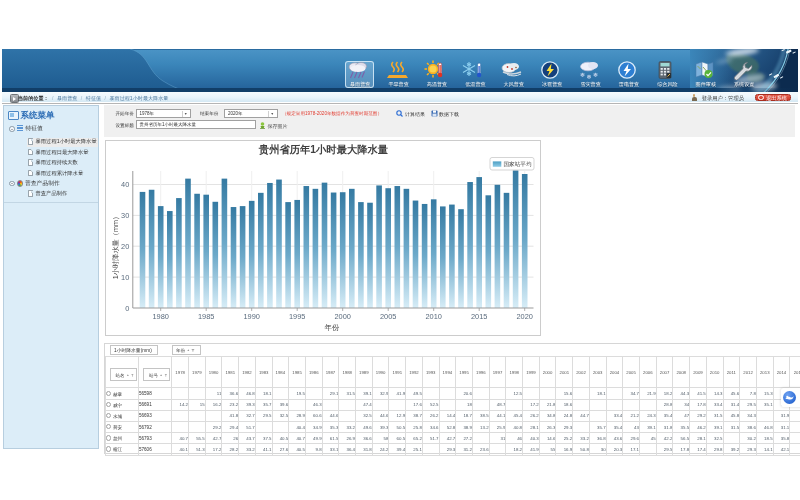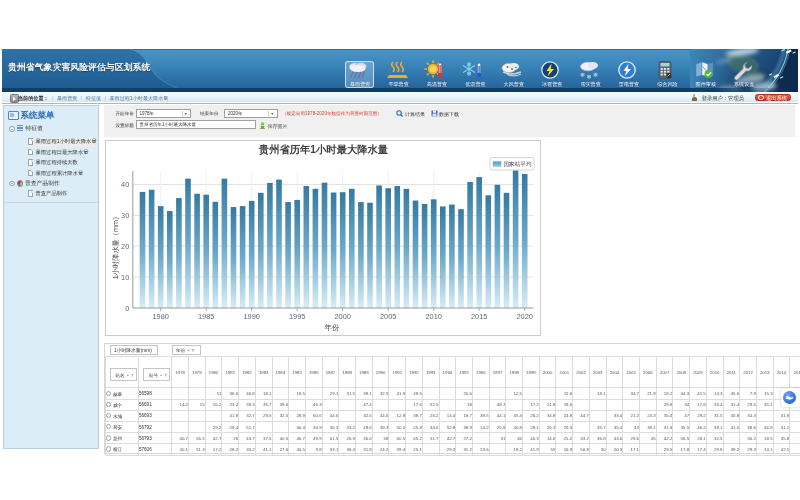--- a/index.html
+++ b/index.html
@@ -136,21 +136,20 @@
           <rect x="767" y="25" width="3.2" height="0.9" transform="rotate(-30 768.6 25.4)"></rect>
           <rect x="778" y="28" width="3.2" height="0.9" transform="rotate(-30 779.6 28.4)"></rect>
         </g>
         <rect x="688" y="0" width="44" height="43" fill="url(#efade)"></rect>
       </g>
       <path d="M0,0 L128,0 C147,5 145,22 161,32 C169,37 176,40 186,43 L0,43 Z" fill="url(#hs)"></path>
       <path d="M128,0 C147,5 145,22 161,32 C169,37 176,40 186,43" stroke="#5fa0cc" stroke-width="1" fill="none" opacity="0.5"></path>
       <rect x="0" y="39" width="796" height="4" fill="url(#strip)"></rect>
     </svg>
 <div id="hlbox"></div>
-<div id="htitle">贵州省气象灾害风险评估与区划系统</div>
 <div class="nico" style="left:343.2px"><svg width="26" height="20" viewBox="0 0 26 20">
         <ellipse cx="10" cy="7" rx="6" ry="4.2" fill="#e9e9f2" stroke="#9a9ab0" stroke-width="0.7"></ellipse>
         <ellipse cx="16" cy="6.2" rx="5.5" ry="3.8" fill="#dcdcea" stroke="#9a9ab0" stroke-width="0.7"></ellipse>
         <ellipse cx="13" cy="8.5" rx="7.5" ry="3.6" fill="#f2f2f8"></ellipse>
         <g stroke="#7e5fa8" stroke-width="1.1">
           <line x1="8" y1="12" x2="5.5" y2="18"></line>
           <line x1="12" y1="12" x2="9.5" y2="18"></line>
           <line x1="16" y1="12" x2="13.5" y2="18"></line>
           <line x1="19.5" y1="11.5" x2="17" y2="17.5"></line>
         </g>

